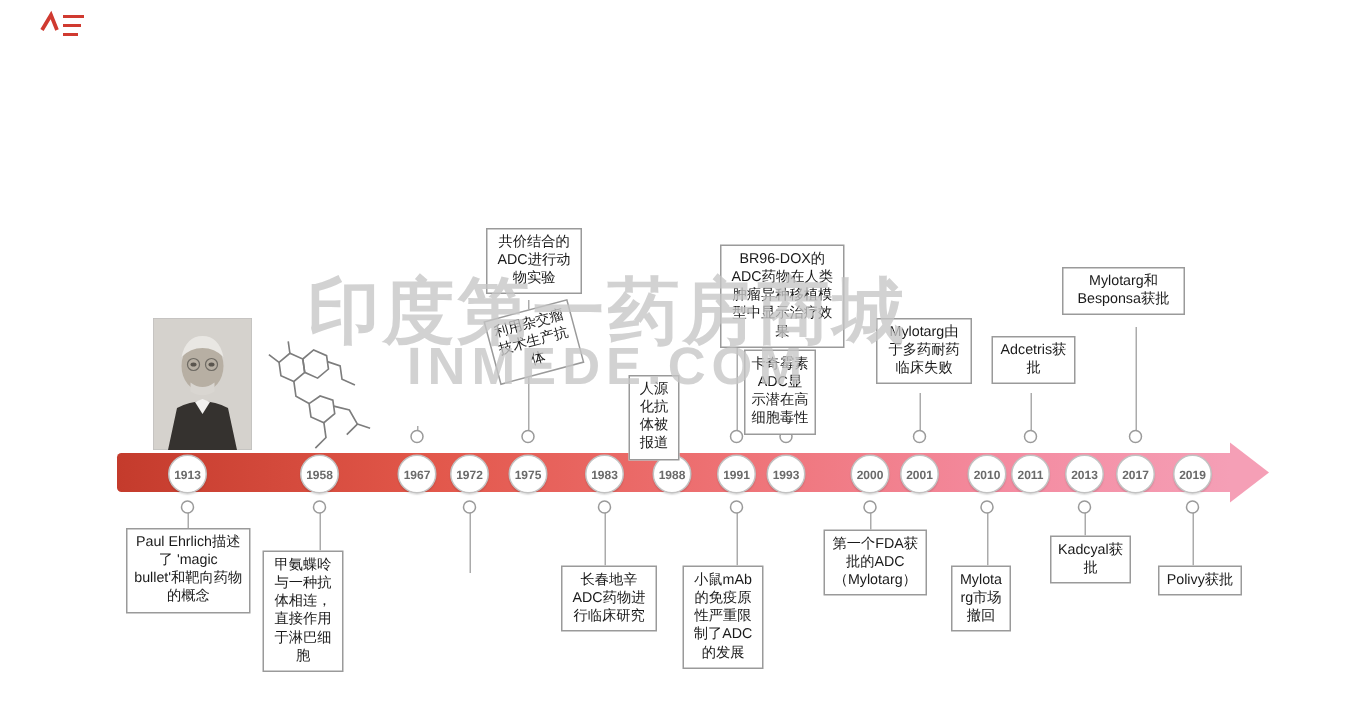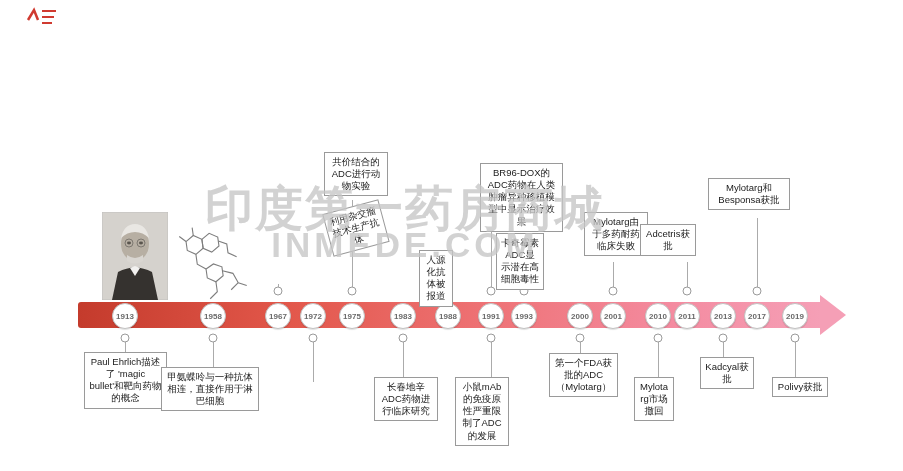--- a/index.html
+++ b/index.html
@@ -119,25 +119,25 @@
   <div class="dot" style="left:723px;top:338px"></div>
   <div class="conn" style="left:795px;top:342px;height:35px"></div>
   <div class="dot" style="left:795px;top:338px"></div>
 
   <div class="box" style="left:324px;top:152px;width:64px">共价结合的ADC进行动物实验</div>
   <div class="box box-rot" style="left:327px;top:206px;width:58px">利用杂交瘤技术生产抗体</div>
   <div class="box" style="left:419px;top:250px;width:34px">人源化抗体被报道</div>
   <div class="box" style="left:480px;top:163px;width:83px">BR96-DOX的ADC药物在人类肿瘤异种移植模型中显示治疗效果</div>
   <div class="box" style="left:496px;top:233px;width:48px">卡奇霉素ADC显示潜在高细胞毒性</div>
   <div class="box" style="left:584px;top:212px;width:64px">Mylotarg由于多药耐药临床失败</div>
-  <div class="box" style="left:640px;top:224px;width:56px">Adcetris获批</div>
+  <div class="box" style="left:661px;top:224px;width:56px">Adcetris获批</div>
   <div class="box" style="left:708px;top:178px;width:82px">Mylotarg和Besponsa获批</div>
 
   <div class="box" style="left:84px;top:352px;width:83px">Paul Ehrlich描述了 'magic bullet'和靶向药物的概念</div>
-  <div class="box" style="left:161px;top:367px;width:98px">甲氨蝶呤与一种抗体相连，直接作用于淋巴细胞</div>
+  <div class="box" style="left:175px;top:367px;width:54px">甲氨蝶呤与一种抗体相连，直接作用于淋巴细胞</div>
   <div class="box" style="left:374px;top:377px;width:64px">长春地辛ADC药物进行临床研究</div>
   <div class="box" style="left:455px;top:377px;width:54px">小鼠mAb的免疫原性严重限制了ADC的发展</div>
   <div class="box" style="left:549px;top:353px;width:69px">第一个FDA获批的ADC（Mylotarg）</div>
   <div class="box" style="left:634px;top:377px;width:40px">Mylotarg市场撤回</div>
   <div class="box" style="left:700px;top:357px;width:54px">Kadcyal获批</div>
   <div class="box" style="left:772px;top:377px;width:56px">Polivy获批</div>
 
   <svg class="figure" style="left:102px;top:212px" width="66" height="88" viewBox="0 0 66 88">
     <rect x="0" y="0" width="66" height="88" fill="#dcd9d4" stroke="#bdbdbd" stroke-width="1"></rect>
     <rect x="0" y="0" width="66" height="88" fill="#c9c6c0" opacity="0.35"></rect>

